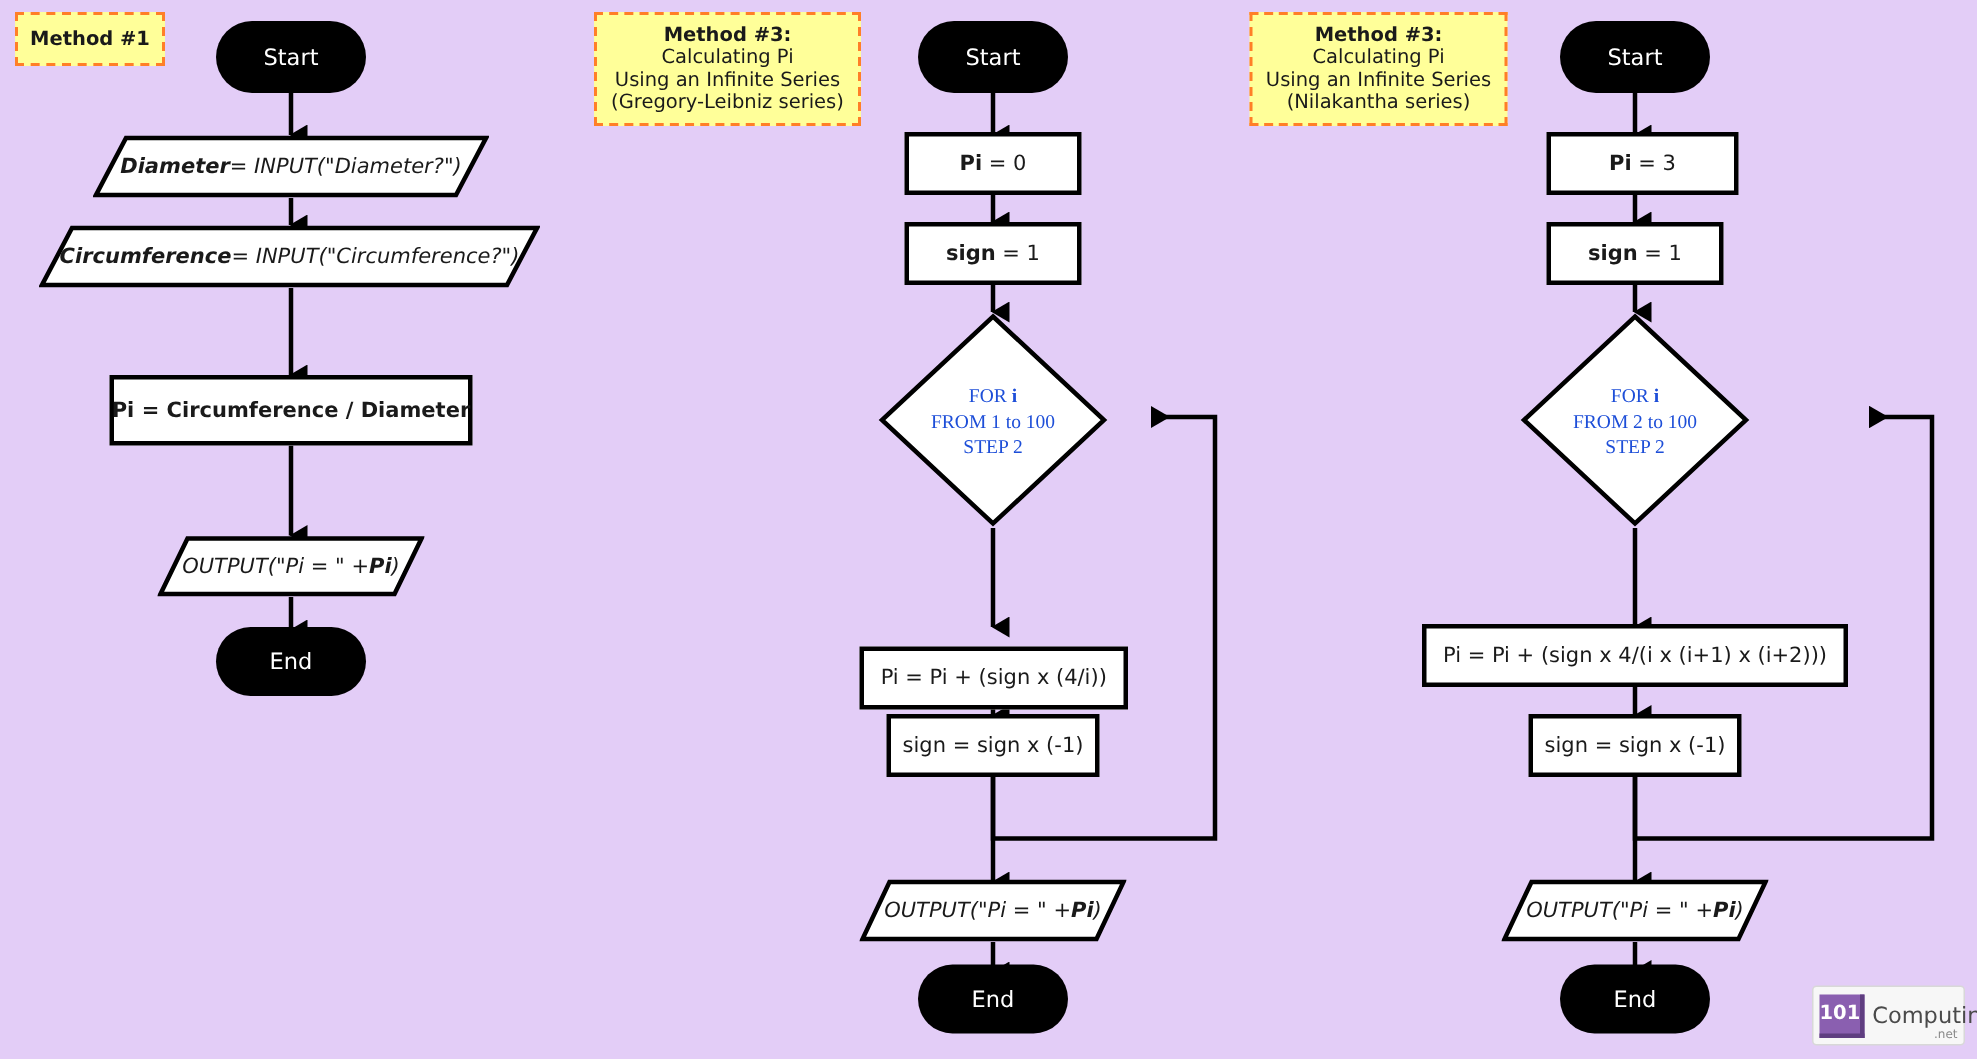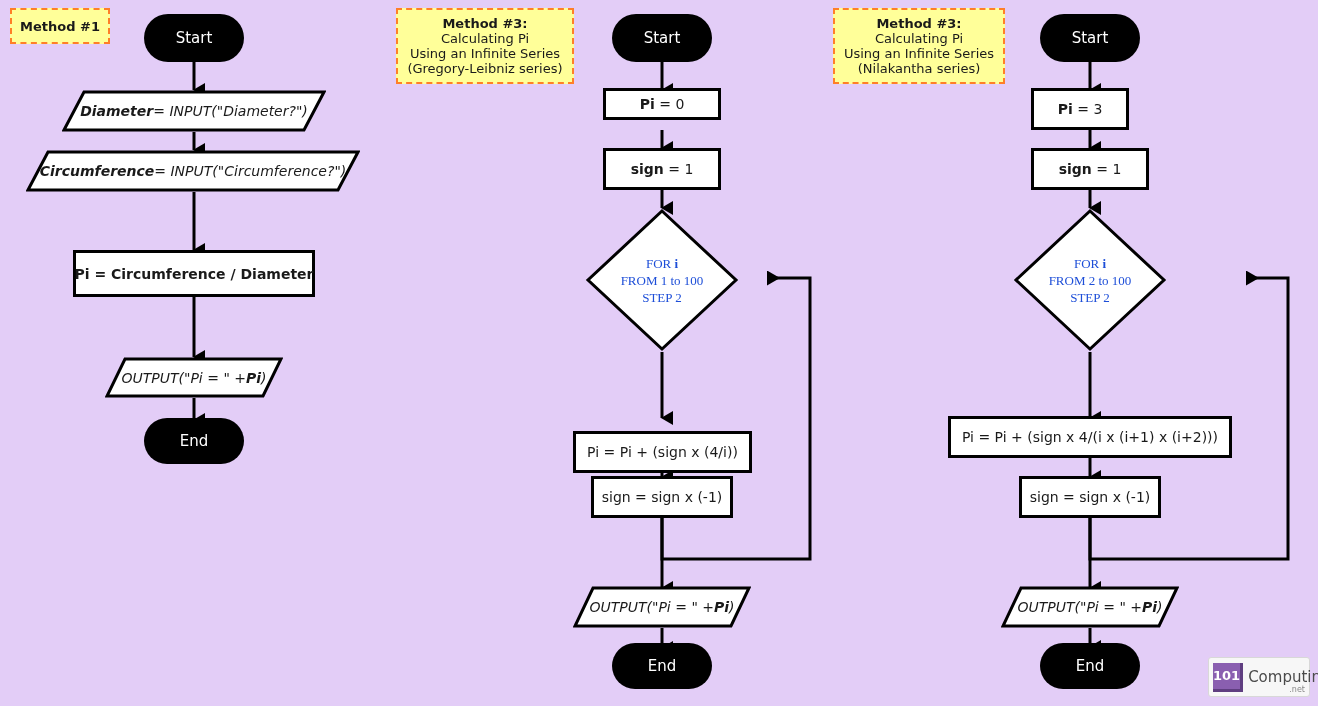--- a/index.html
+++ b/index.html
@@ -238,21 +238,21 @@
     <span class="ttl">Method #3:</span>
     <span>Calculating Pi</span>
     <span>Using an Infinite Series</span>
     <span>(Gregory-Leibniz series)</span>
   </div>
 
   <div class="node terminator" style="left:612px; top:14px; width:100px; height:48px;">
     <span>Start</span>
   </div>
 
-  <div class="node process" style="left:603px; top:88px; width:118px; height:32px;justify-content:center;">
+  <div class="node process" style="left:603px; top:88px; width:118px; height:42px;justify-content:center;">
     <span><b>Pi</b><span> = 0</span></span>
   </div>
 
   <div class="node process" style="left:603px; top:148px; width:118px; height:42px;">
     <span><b>sign</b><span> = 1</span></span>
   </div>
 
   <div class="diamond-wrap" style="left:585px; top:208px; width:154px; height:144px;">
     <svg width="154" height="144">
         <polygon points="77,3 151,72 77,141 3,72" fill="#ffffff" stroke="#000000" stroke-width="3"></polygon>
@@ -291,21 +291,21 @@
     <span class="ttl">Method #3:</span>
     <span>Calculating Pi</span>
     <span>Using an Infinite Series</span>
     <span>(Nilakantha series)</span>
   </div>
 
   <div class="node terminator" style="left:1040px; top:14px; width:100px; height:48px;">
     <span>Start</span>
   </div>
 
-  <div class="node process" style="left:1031px; top:88px; width:98px; height:42px;">
+  <div class="node process" style="left:1031px; top:88px; width:128px; height:42px;">
     <span><b>Pi</b><span> = 3</span></span>
   </div>
 
   <div class="node process" style="left:1031px; top:148px; width:118px; height:42px;">
     <span><b>sign</b><span> = 1</span></span>
   </div>
 
   <div class="diamond-wrap" style="left:1013px; top:208px; width:154px; height:144px;">
     <svg width="154" height="144">
         <polygon points="77,3 151,72 77,141 3,72" fill="#ffffff" stroke="#000000" stroke-width="3"></polygon>

